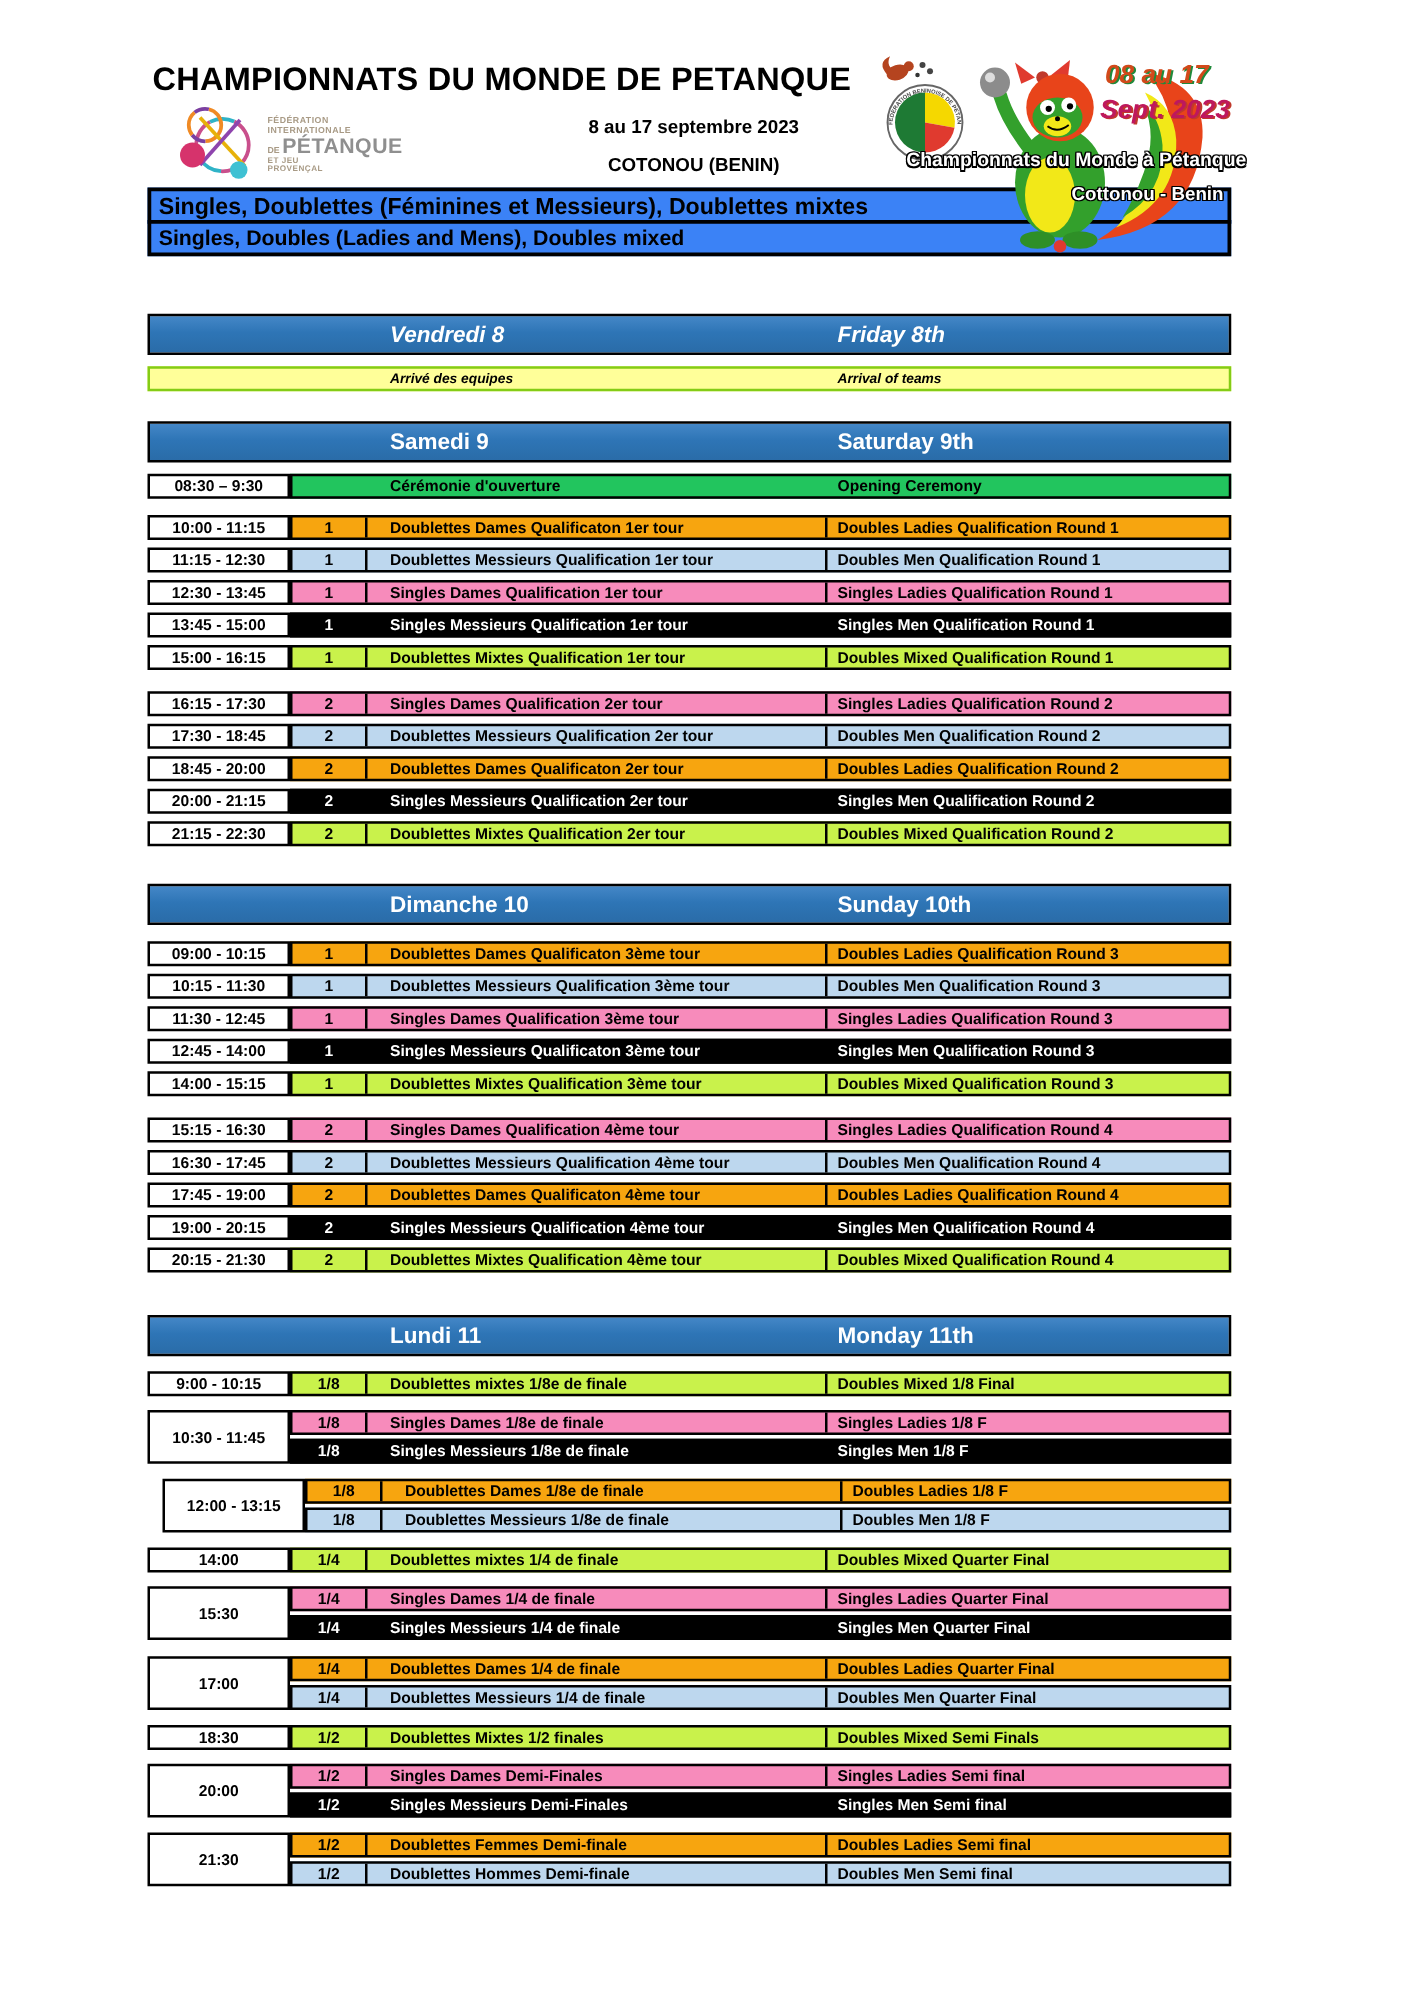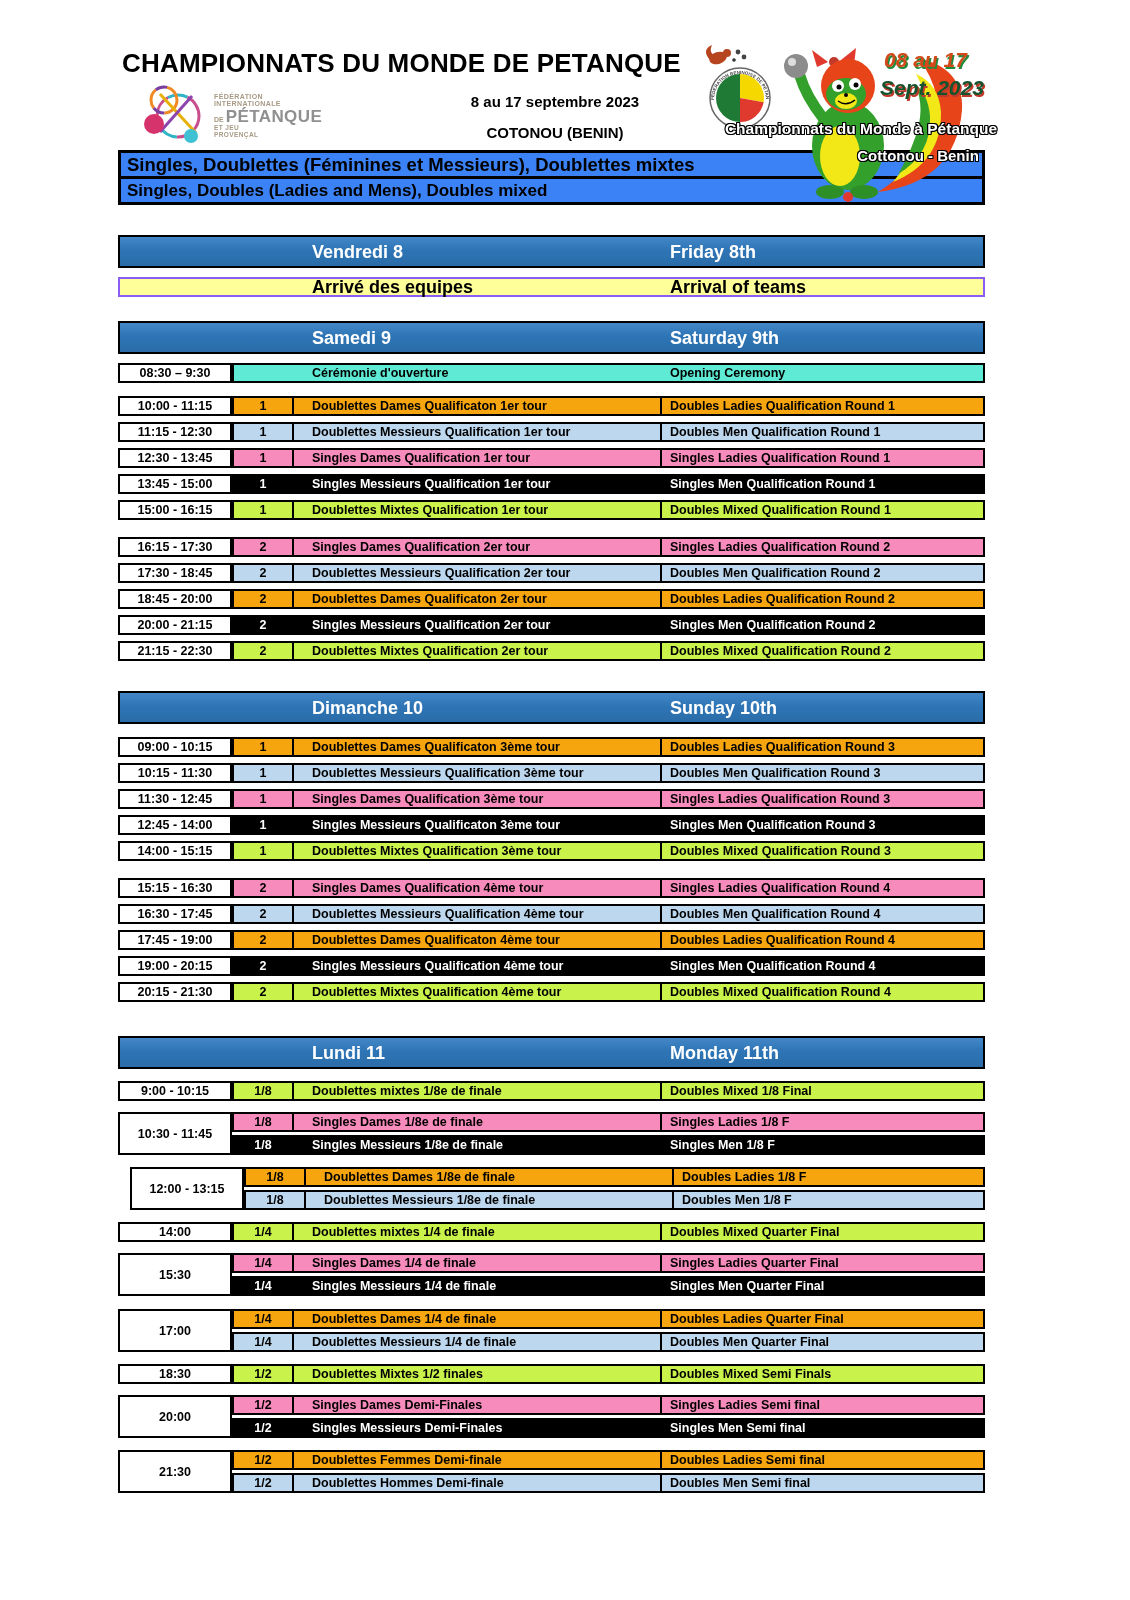--- a/index.html
+++ b/index.html
@@ -23,21 +23,21 @@
   .banner{position:absolute;left:118px;top:150px;width:867px;z-index:1;}
   .banner-line{border:3px solid #000;height:29px;box-sizing:border-box;display:flex;align-items:center;padding-left:6px;font-weight:bold;background:#3b82f6;white-space:nowrap;}
   .banner-line.fr{font-size:18.5px;}
   .banner-line.en{font-size:17px;margin-top:-3px;}
 
   
   .mascot{position:absolute;left:688px;top:34px;width:320px;height:170px;z-index:5;}
   .mascot svg{position:absolute;left:0;top:0;}
   .m-date{position:absolute;font-weight:bold;font-style:italic;font-size:21px;white-space:nowrap;}
   .m-date1{left:196px;top:14px;color:#D2491A;text-shadow:1.5px 1.5px 0 #1F8A3B;}
-  .m-date2{left:192px;top:42px;color:#14532d;text-shadow:1.5px 1.5px 0 #C0392B;}
+  .m-date2{left:192px;top:42px;color:#be185d;text-shadow:1.5px 1.5px 0 #C0392B;}
   .m-cap{position:absolute;font-weight:bold;color:#fff;white-space:nowrap;
     text-shadow:-1px -1px 0 #000,1px -1px 0 #000,-1px 1px 0 #000,1px 1px 0 #000,0 1px 0 #000,0 -1px 0 #000,1px 0 0 #000,-1px 0 0 #000;}
   .m-cap1{left:28px;top:86px;width:290px;text-align:center;font-size:15.5px;}
   .m-cap2{left:145px;top:113px;width:170px;text-align:center;font-size:15px;}
 
   
   .schedule{position:absolute;left:118px;top:235px;width:867px;}
   .day-header{height:33px;border:2px solid #000;box-sizing:border-box;position:relative;color:#fff;font-weight:bold;font-size:18px;
     background:linear-gradient(#4487c7,#2E75B6 45%,#2a6ca8);}
   .hdr-fr,.hdr-en{position:absolute;top:50%;transform:translateY(-50%);white-space:nowrap;}
@@ -51,21 +51,21 @@
   .event-bar{border:2px solid #000;box-sizing:border-box;height:20px;display:flex;align-items:stretch;font-weight:bold;font-size:12.5px;}
   .event-bar.dark{color:#fff;}
   .round-cell{width:58px;flex:none;border-right:2px solid #000;display:flex;align-items:center;justify-content:center;}
   .cell-fr{width:368px;flex:none;box-sizing:border-box;border-right:2px solid #000;display:flex;align-items:center;padding-left:18px;white-space:nowrap;}
   .cell-en{flex:1;display:flex;align-items:center;padding-left:8px;white-space:nowrap;}
 
   .event-bar.plain{display:block;position:relative;}
   .ps-fr2,.ps-en2,.ps-fr,.ps-en{position:absolute;top:50%;transform:translateY(-50%);white-space:nowrap;}
   .ps-fr2{left:78px;} .ps-en2{left:436px;}
 
-  .full-bar{height:20px;border:2px solid #8b5cf6;box-sizing:border-box;position:relative;font-weight:bold;font-size:18px;}
+  .full-bar{height:20px;border:2px solid #84cc16;box-sizing:border-box;position:relative;font-weight:bold;font-size:11px;}
   .ps-fr{left:192px;} .ps-en{left:550px;}
 
   .group .block + .block{margin-top:6px;}
 </style>
 </head>
 <body>
 
 <div class="sheet">
 
   <div class="title">CHAMPIONNATS DU MONDE DE PETANQUE</div>
@@ -152,39 +152,39 @@
         </text>
       </g>
     </svg>
     <div class="m-date m-date1">08 au 17</div>
     <div class="m-date m-date2">Sept. 2023</div>
     <div class="m-cap m-cap1">Championnats du Monde à Pétanque</div>
     <div class="m-cap m-cap2">Cottonou - Benin</div>
   </div>
 
   <div class="schedule" id="schedule">
-      <div class="day-section" style="margin-top: 0px;">
+      <div class="day-section" style="margin-top: 16px; font-style: italic;">
         <div class="day-header">
           <div class="hdr-fr">Vendredi 8</div>
           <div class="hdr-en">Friday 8th</div>
         </div>
         <div class="full-bar" style="background: rgb(255, 255, 153); margin-top: 9px;">
           <div class="ps-fr">Arrivé des equipes</div>
           <div class="ps-en">Arrival of teams</div>
         </div>
       </div>
       <div class="day-section" style="margin-top: 24px;">
         <div class="day-header">
           <div class="hdr-fr">Samedi 9</div>
           <div class="hdr-en">Saturday 9th</div>
         </div>
         <div class="block" style="margin-top: 9px;">
           <div class="time-cell">08:30 – 9:30</div>
           <div class="bars">
-            <div class="event-bar plain" style="background: #5eead4;">
+            <div class="event-bar plain" style="background: #22c55e;">
               <div class="ps-fr2">Cérémonie d'ouverture</div>
               <div class="ps-en2">Opening Ceremony</div>
             </div>
           </div>
         </div>
         <div class="group" style="margin-top: 13px;">
           <div class="block">
             <div class="time-cell">10:00 - 11:15</div>
             <div class="bars">
               <div class="event-bar" style="background: rgb(247, 165, 15);">

